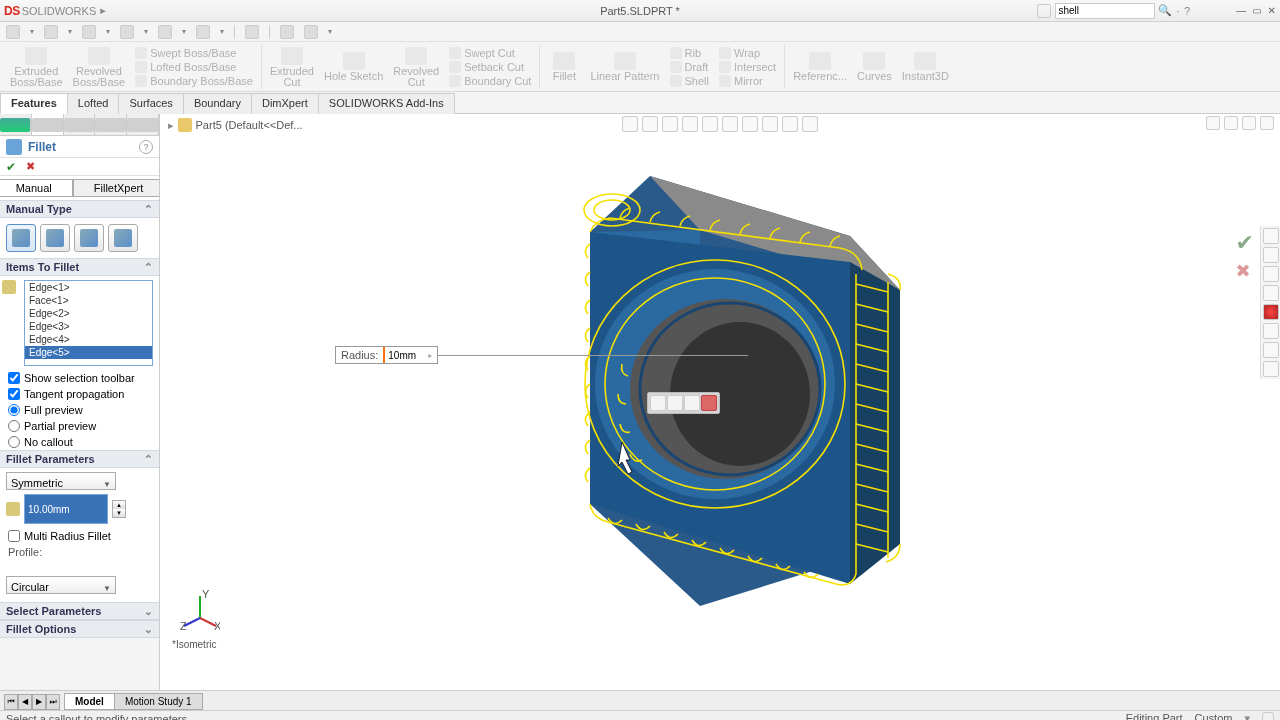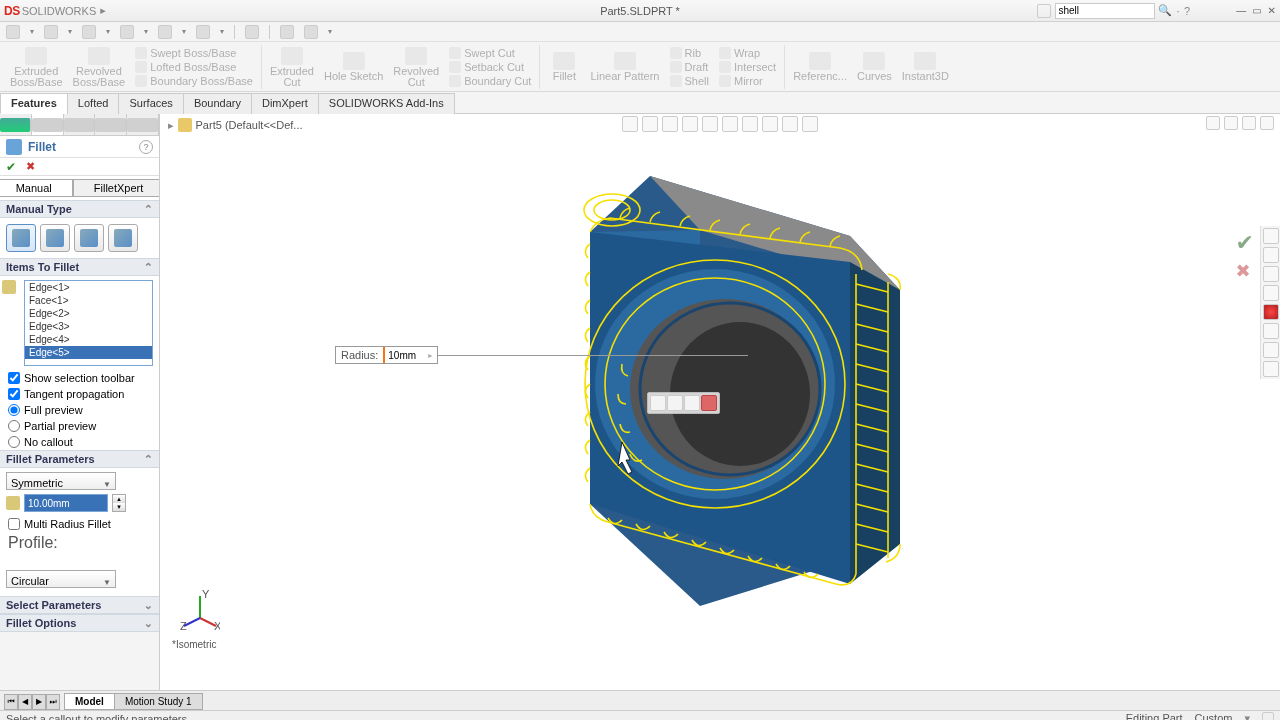--- a/index.html
+++ b/index.html
@@ -51,24 +51,24 @@
 .items-box{margin:4px 6px;border:1px solid #7aa7d8;background:#fff;height:86px;overflow:auto}
 .items-box div{padding:1px 4px;color:#333;font-size:10px}
 .items-box div.sel{background:#3a72b8;color:#fff}
 .chk-row{display:flex;align-items:center;gap:4px;padding:2px 8px;background:#fff;font-size:10px}
 .chk-row input{width:12px;height:12px}
 .params{background:#fff;padding:4px 6px}
 .combo{width:110px;height:18px;border:1px solid #aaa;background:linear-gradient(#fff,#eee);padding:0 4px;display:flex;align-items:flex-end;justify-content:space-between;cursor:pointer;margin-bottom:4px;font-size:10px}
 .combo .dd{color:#666;font-size:8px}
 .radius-row{display:flex;align-items:center;gap:4px}
 .radius-row .ric{width:14px;height:14px;background:#d8c878;border-radius:2px}
-.radius-row input{width:84px;height:18px;border:1px solid #7aa7d8;background:#3a72b8;color:#fff;padding:0 3px;font-size:10px}
+.radius-row input{width:84px;height:30px;border:1px solid #7aa7d8;background:#3a72b8;color:#fff;padding:0 3px;font-size:10px}
 .spin{display:flex;flex-direction:column;border:1px solid #aaa}
 .spin span{width:12px;height:8px;background:linear-gradient(#fff,#ddd);text-align:center;line-height:7px;font-size:7px;cursor:pointer}
-.lbl{font-size:16px;color:#555;padding:2px 8px;background:#fff}
+.lbl{font-size:11px;color:#555;padding:2px 8px;background:#fff}
 .viewport{flex:1;background:#fff;position:relative;overflow:hidden}
 .breadcrumb{position:absolute;top:4px;left:8px;display:flex;align-items:center;gap:4px;font-size:10px;color:#555}
 .breadcrumb .bic{width:14px;height:14px;background:#e8c868;border-radius:2px}
 .view-toolbar{position:absolute;top:2px;left:50%;transform:translateX(-50%);display:flex;gap:4px}
 .view-toolbar span{width:16px;height:16px;border:1px solid #ccc;background:#f8f8f8;border-radius:2px;cursor:pointer}
 .doc-btns{position:absolute;top:2px;right:6px;display:flex;gap:4px}
 .doc-btns span{width:14px;height:14px;border:1px solid #ccc;border-radius:2px;cursor:pointer;background:#f8f8f8}
 .triad{position:absolute;bottom:60px;left:20px;width:40px;height:40px}
 .orient{position:absolute;bottom:40px;left:12px;font-size:10px;color:#555}
 .callout{position:absolute;top:232px;left:175px;display:flex;border:1px solid #999;background:#fff;height:18px;font-size:10px}

